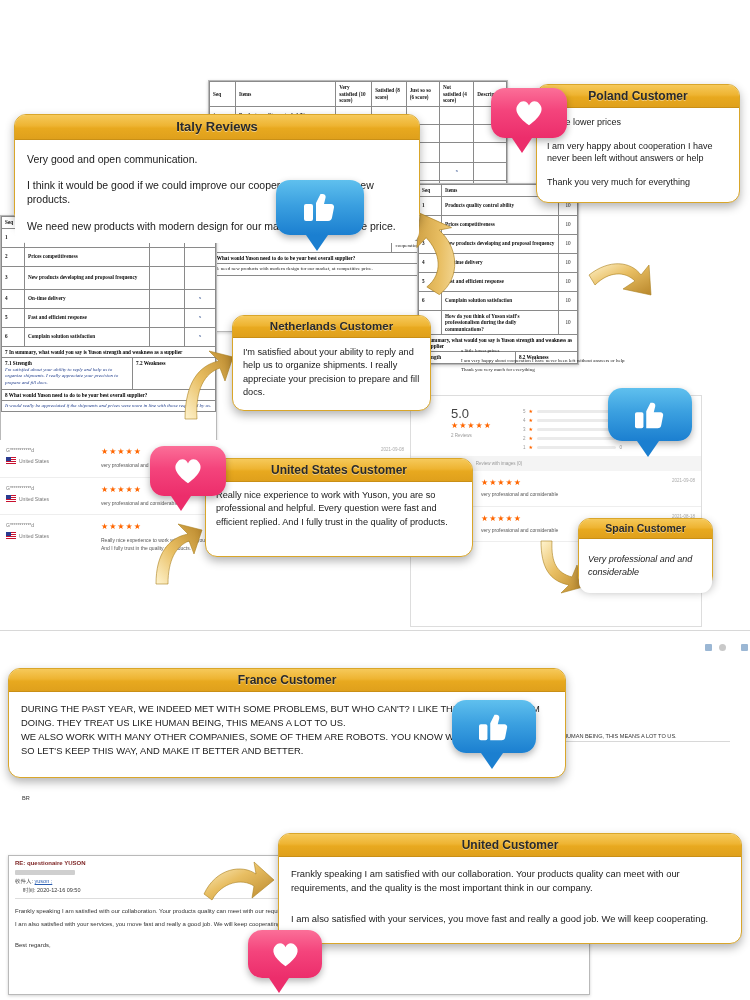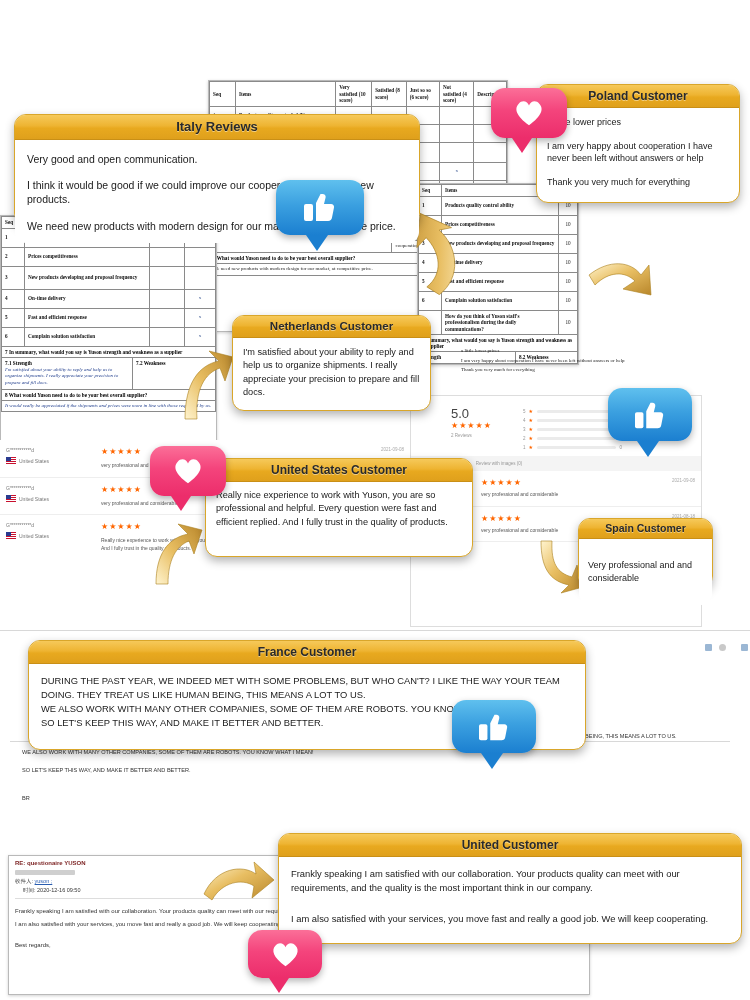--- a/index.html
+++ b/index.html
@@ -549,26 +549,26 @@
 
   <div class="card" style="left:232px;top:315px;width:197px;height:94px;">
     <div class="hd" style="height:21px;line-height:21px;font-size:11.5px;">Netherlands Customer</div>
     <div class="bd" style="font-size:9.2px;line-height:1.45;padding:8px 10px;">
       <p>I'm satisfied about your ability to reply and help us to organize shipments. I really appreciate your precision to prepare and fill docs.</p>
     </div>
   </div>
 
   <div class="card" style="left:578px;top:518px;width:133px;height:68px;">
     <div class="hd" style="height:19px;line-height:19px;font-size:10.5px;">Spain Customer</div>
-    <div class="bd" style="font-size:9px;line-height:1.45;padding:20px 9px;">
+    <div class="bd" style="font-size:9px;line-height:1.45;padding:14px 9px;font-style:italic;">
       <p>Very professional and and considerable</p>
     </div>
   </div>
 
-  <div class="card" style="left:8px;top:640px;width:556px;height:108px;margin-left:20px;">
+  <div class="card" style="left:8px;top:668px;width:556px;height:108px;">
     <div class="hd" style="height:22px;line-height:22px;font-size:12px;">France Customer</div>
     <div class="bd" style="font-size:9.4px;line-height:1.5;padding:10px 12px;">
       <p style="margin:0">DURING THE PAST YEAR, WE INDEED MET WITH SOME PROBLEMS, BUT WHO CAN'T? I LIKE THE WAY YOUR TEAM DOING. THEY TREAT US LIKE HUMAN BEING, THIS MEANS A LOT TO US.</p>
       <p style="margin:0">WE ALSO WORK WITH MANY OTHER COMPANIES, SOME OF THEM ARE ROBOTS. YOU KNOW WHAT I MEAN!</p>
       <p style="margin:0">SO LET'S KEEP THIS WAY, AND MAKE IT BETTER AND BETTER.</p>
     </div>
   </div>
 
   <div class="card" style="left:278px;top:833px;width:462px;height:109px;">
     <div class="hd" style="height:22px;line-height:22px;font-size:12px;">United Customer</div>

